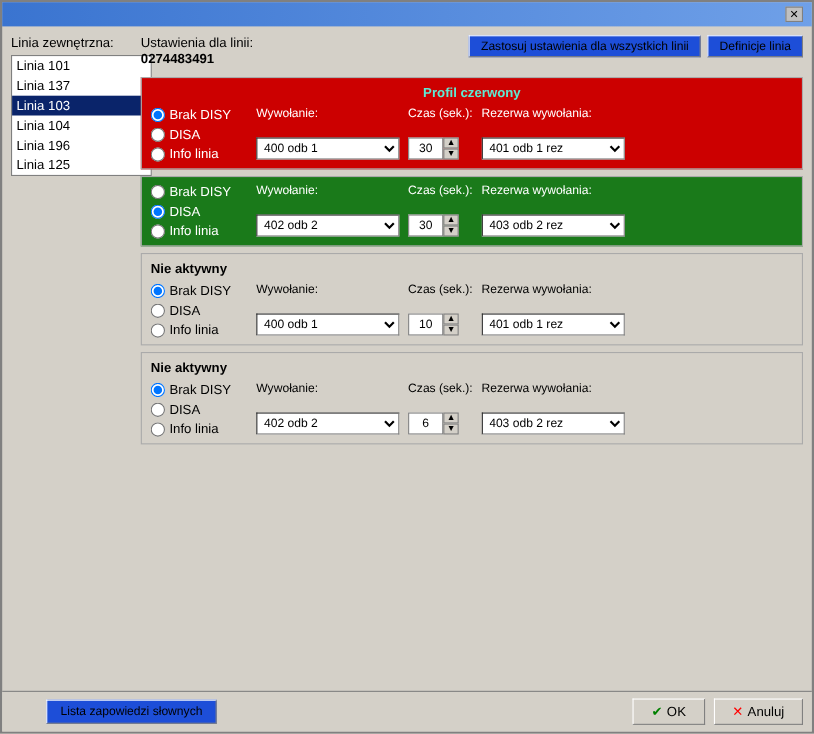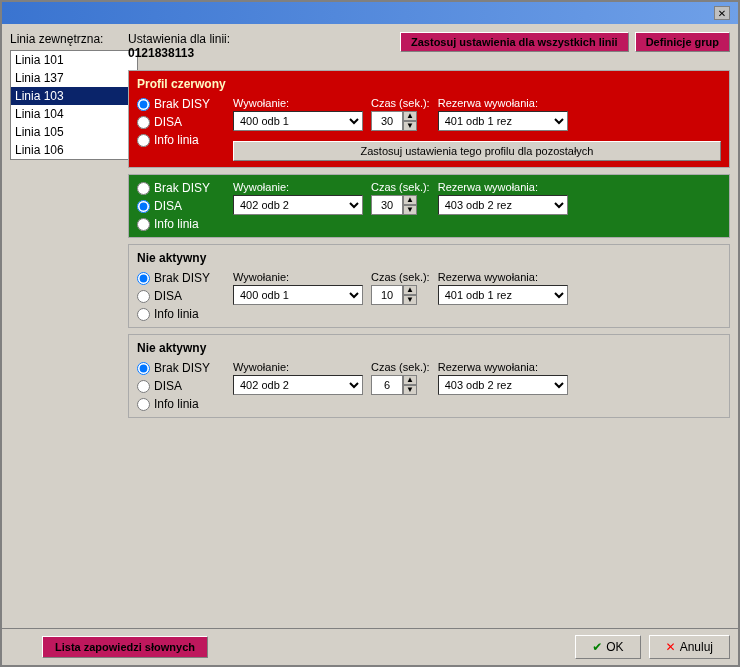--- a/index.html
+++ b/index.html
@@ -91,27 +91,26 @@
     }
     .line-info {
       font-weight: bold;
     }
     .top-buttons {
       display: flex;
       gap: 6px;
     }
     .btn {
       padding: 3px 10px;
-      background: #be185d;
+      background: #1d4ed8;
       border: 1px solid #808080;
       border-top-color: #ffffff;
       border-left-color: #ffffff;
       cursor: pointer;
       font-size: 11px;
-      font-weight: bold;
     }
     .profile-section {
       border: 1px solid #aaa;
       padding: 6px 8px;
       position: relative;
     }
     .profile-red {
       background: #cc0000;
       color: white;
     }
@@ -120,21 +119,21 @@
       color: white;
     }
     .profile-inactive {
       background: #d4d0c8;
     }
     .profile-title {
       font-weight: bold;
       font-size: 12px;
       margin-bottom: 6px;
     }
-    .profile-red .profile-title { color: #fef9c3; }
+    .profile-red .profile-title { color: #5eead4; text-align: center; }
     .profile-green .profile-title { color: #aaff00; }
     .profile-inactive .profile-title { color: #000000; }
     .profile-body {
       display: flex;
       gap: 6px;
     }
     .radio-group {
       display: flex;
       flex-direction: column;
       gap: 4px;
@@ -156,21 +155,21 @@
       gap: 4px;
     }
     .fields-row {
       display: flex;
       gap: 8px;
       align-items: flex-start;
     }
     .field-group {
       display: flex;
       flex-direction: column;
-      gap: 2px;
+      gap: 16px;
     }
     .field-label {
       font-size: 11px;
     }
     .profile-red .field-label,
     .profile-green .field-label {
       color: white;
     }
     .field-select {
       font-size: 11px;
@@ -279,35 +278,35 @@
 
   <div class="content">
 
     <div class="left-panel">
       <label>Linia zewnętrzna:</label>
       <ul class="line-list">
         <li>Linia 101</li>
         <li>Linia 137</li>
         <li class="selected">Linia 103</li>
         <li>Linia 104</li>
-        <li>Linia 105</li>
-        <li>Linia 106</li>
+        <li>Linia 196</li>
+        <li>Linia 125</li>
       </ul>
     </div>
 
     <div class="right-panel">
 
       <div class="top-bar">
         <div>
           <div class="line-label">Ustawienia dla linii:</div>
-          <div class="line-info">0121838113</div>
+          <div class="line-info">0274483491</div>
         </div>
         <div class="top-buttons">
           <button class="btn">Zastosuj ustawienia dla wszystkich linii</button>
-          <button class="btn">Definicje grup</button>
+          <button class="btn">Definicje linia</button>
         </div>
       </div>
 
       <div class="profile-section profile-red">
         <div class="profile-title">Profil czerwony</div>
         <div class="profile-body">
           <div class="radio-group">
             <label class="radio-item">
               <input type="radio" name="red-profile" checked="" style=""> 
                 <span>Brak DISY</span>
@@ -342,23 +341,20 @@
                 </div>
               </div>
               <div class="field-group">
                 <span class="field-label">Rezerwa wywołania:</span>
                 <select class="field-select" style="width:130px">
                   <option>401  odb 1 rez</option>
                   <option>402  odb 2</option>
                   <option>403  odb 2 rez</option>
                 </select>
               </div>
-            </div>
-            <div class="apply-btn-row">
-              <button class="apply-btn">Zastosuj ustawienia tego profilu dla pozostałych</button>
             </div>
           </div>
         </div>
       </div>
 
       <div class="profile-section profile-green">
         <div class="profile-body">
           <div class="radio-group">
             <label class="radio-item">
               <input type="radio" name="green-profile" style=""> 

